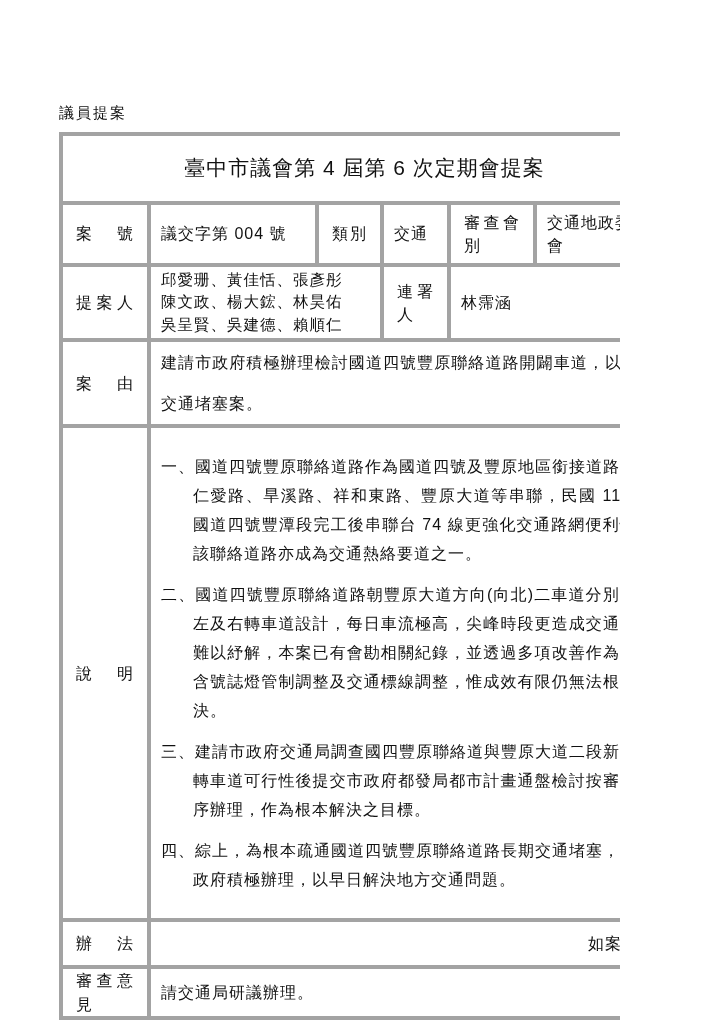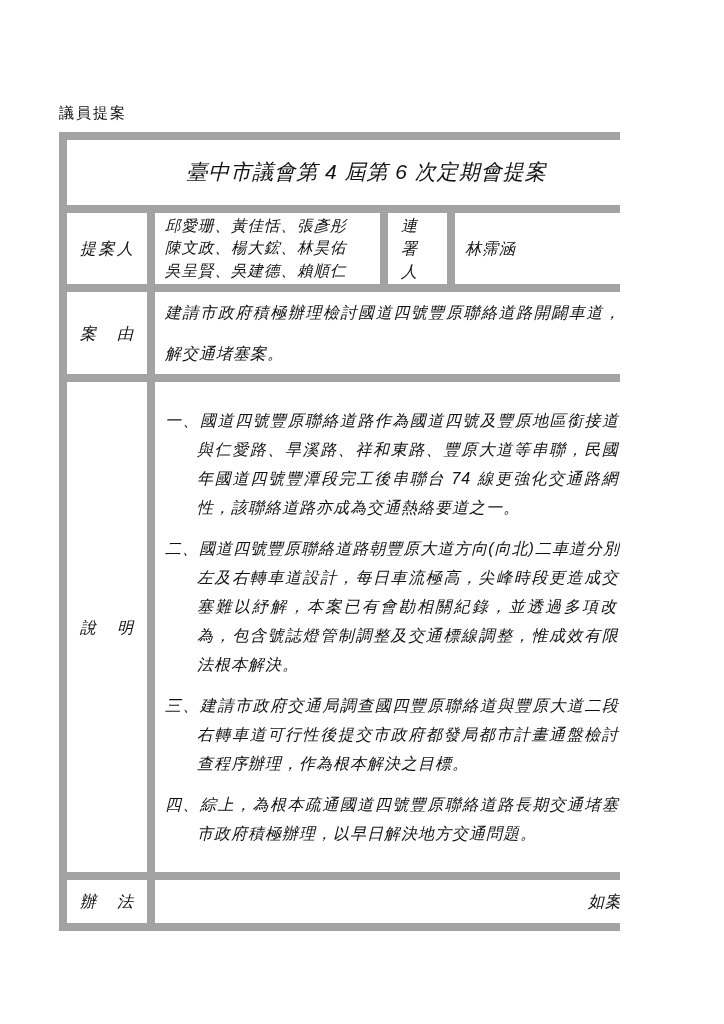--- a/index.html
+++ b/index.html
@@ -27,25 +27,24 @@
     position: absolute;
     left: 59px;
     top: 132px;
     width: 607px;
     border-collapse: collapse;
     table-layout: fixed;
     border: 3px solid #000;
     font-size: 16px;
   }
   table.form td {
-    border: 8px solid #a3a3a3;
+    border: 4px solid #a3a3a3;
     vertical-align: middle;
     letter-spacing: 1px;
     line-height: 1.45;
-    font-style: italic;
   }
   td.title-cell {
     height: 63px;
     text-align: center;
     font-size: 21px;
     letter-spacing: 3px;
   }
   td.lbl {
     text-align: justify;
     text-align-last: justify;
@@ -99,20 +98,28 @@
       <col style="width:67px">
       <col style="width:86px">
       <col style="width:133px">
     </colgroup>
 
     <tbody>
         <tr>
       <td class="title-cell" colspan="6">臺中市議會第 4 屆第 6 次定期會提案</td>
     </tr>
 
+    <tr class="r-caseno">
+      <td class="lbl">案號</td>
+      <td class="val">議交字第 004 號</td>
+      <td class="lbl">類別</td>
+      <td class="val">交通</td>
+      <td class="lbl">審查會別</td>
+      <td class="val">交通地政委員會</td>
+    </tr>
 
     <tr class="r-proposer">
       <td class="lbl">提案人</td>
       <td class="names-cell" colspan="2">
         <div>邱愛珊、黃佳恬、張彥彤</div>
         <div>陳文政、楊大鋐、林昊佑</div>
         <div>吳呈賢、吳建德、賴順仁</div>
       </td>
       <td class="lbl">連署人</td>
       <td class="val" colspan="2">林霈涵</td>
@@ -133,17 +140,21 @@
         <div class="exp-item"><span>三、</span><span>建請市政府交通局調查國四豐原聯絡道與豐原大道二段新闢右轉車道可行性後提交市政府都發局都市計畫通盤檢討按審查程序辦理，作為根本解決之目標。</span></div>
         <div class="exp-item"><span>四、</span><span>綜上，為根本疏通國道四號豐原聯絡道路長期交通堵塞，請市政府積極辦理，以早日解決地方交通問題。</span></div>
       </td>
     </tr>
 
     <tr class="r-method">
       <td class="lbl">辦法</td>
       <td class="val" colspan="5">如案由。</td>
     </tr>
 
+    <tr class="r-review">
+      <td class="lbl">審查意見</td>
+      <td class="val" colspan="5">請交通局研議辦理。</td>
+    </tr>
 
 
   </tbody>
     </table>
 </div>
 
 </body></html>

